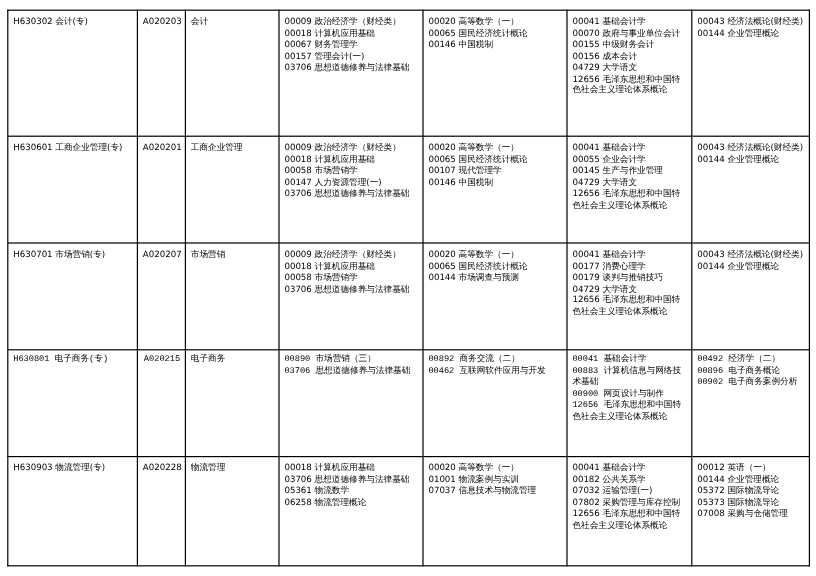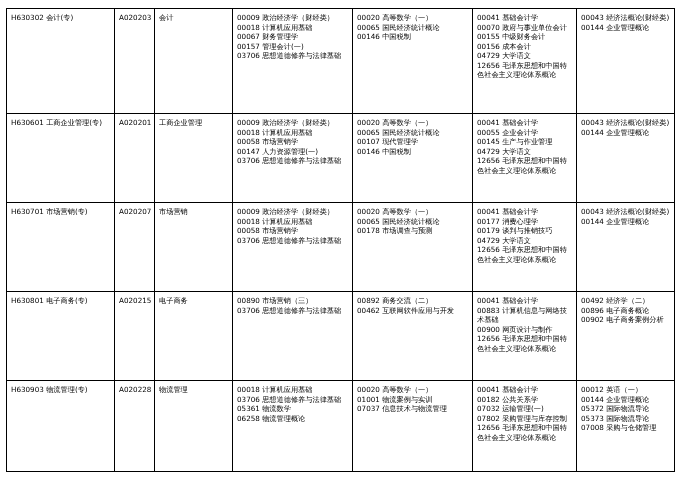--- a/index.html
+++ b/index.html
@@ -59,21 +59,21 @@
     font-size: 7.6px;
     padding-left: 4px;
   }
   .course-line {
     white-space: normal;
     word-break: break-all;
   }
   .row-1 td { height: 96px; }
   .row-2 td { height: 80px; }
   .row-3 td { height: 80px; }
-  .row-4 td { height: 80px; }
+  .row-4 td { height: 80px; font-family: Liberation Mono, monospace; }
   .row-5 td { height: 82px; }
 </style>
 </head>
 <body>
 
 <div class="sheet">
   <table class="course-table">
     <colgroup>
       <col class="c-major-code">
       <col class="c-plan-code">
@@ -148,21 +148,21 @@
         <td class="plan-name-cell">市场营销</td>
         <td>
             <div class="course-line">00009 政治经济学（财经类）</div>
             <div class="course-line">00018 计算机应用基础</div>
             <div class="course-line">00058 市场营销学</div>
             <div class="course-line">03706 思想道德修养与法律基础</div>
           </td>
         <td>
             <div class="course-line">00020 高等数学（一）</div>
             <div class="course-line">00065 国民经济统计概论</div>
-            <div class="course-line">00178 市场调查与预测</div>
+            <div class="course-line">00144 市场调查与预测</div>
           </td>
         <td>
             <div class="course-line">00041 基础会计学</div>
             <div class="course-line">00177 消费心理学</div>
             <div class="course-line">00179 谈判与推销技巧</div>
             <div class="course-line">04729 大学语文</div>
             <div class="course-line">12656 毛泽东思想和中国特色社会主义理论体系概论</div>
           </td>
         <td>
             <div class="course-line">00043 经济法概论(财经类)</div>

